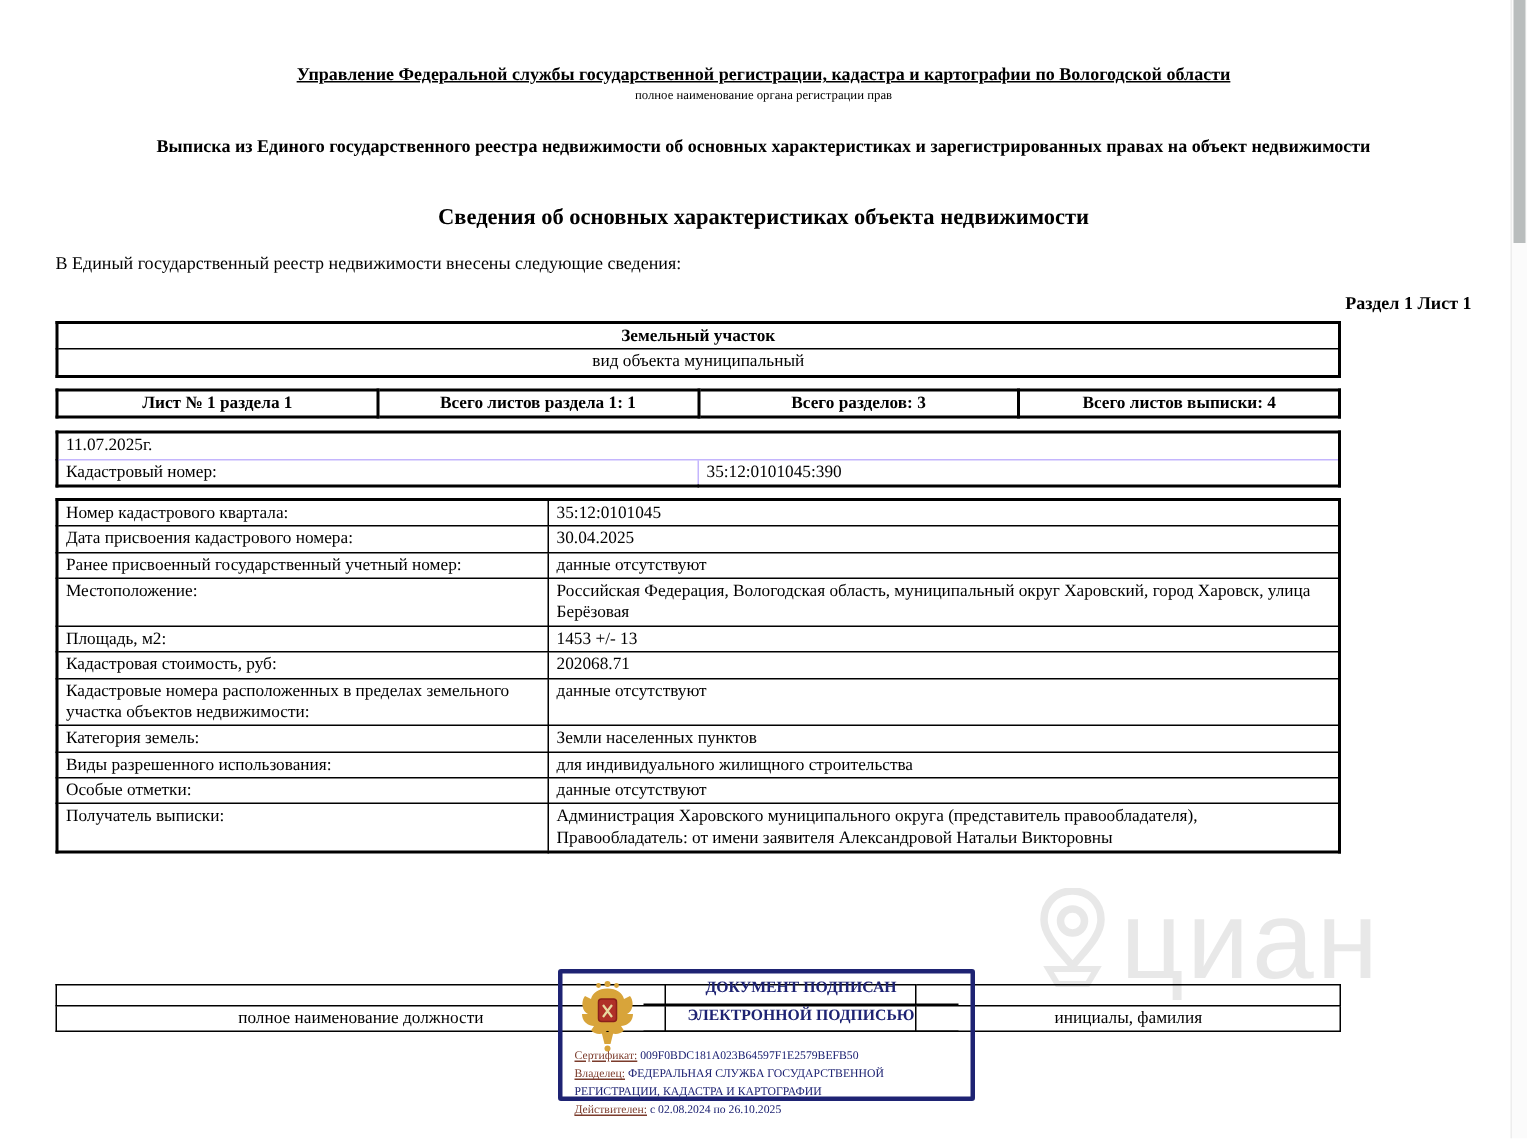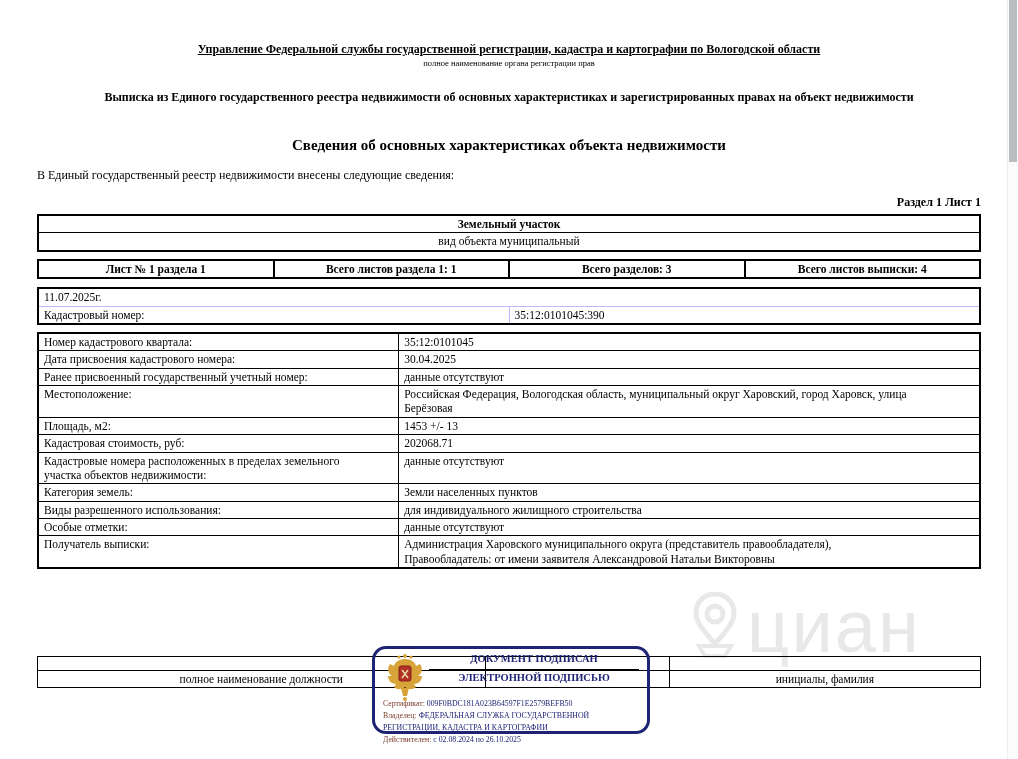--- a/index.html
+++ b/index.html
@@ -13,21 +13,21 @@
 
   
   .hdr-authority{margin-top:42px;text-align:center;font-size:12px;font-weight:bold;text-decoration:underline;}
   .hdr-caption{text-align:center;font-size:8.5px;margin-top:1px;}
   .hdr-doctitle{text-align:center;font-size:12px;font-weight:bold;margin-top:22px;}
   .hdr-section{text-align:center;font-size:15px;font-weight:bold;margin-top:32px;}
   .hdr-intro{text-align:left;font-size:12px;margin-top:14px;}
   .hdr-sectionpage{text-align:right;font-size:12px;font-weight:bold;margin-top:12px;margin-bottom:4px;}
 
   
-  table{border-collapse:collapse;width:944px;table-layout:fixed;}
+  table{border-collapse:collapse;width:857px;table-layout:fixed;}
   td{font-size:11.5px;padding:1px 5px;vertical-align:top;line-height:1.25;}
   .t-obj{border:2px solid #000;margin-bottom:7px;}
   .t-obj td{border:1px solid #000;text-align:center;}
   .t-sheets{border:2px solid #000;margin-bottom:8px;}
   .t-sheets td{border:2px solid #000;text-align:center;font-weight:bold;}
   .t-date{border:2px solid #000;margin-bottom:7px;}
   .t-date td{border:1px solid #c4b5fd;}
   .t-main{border:2px solid #000;}
   .t-main td{border:1px solid #000;white-space:pre-line;margin-top:26px;}
   .col-label{width:38%;}
@@ -45,27 +45,27 @@
   
   .watermark{position:absolute;left:693px;top:592px;display:flex;align-items:flex-end;
     opacity:0.5;pointer-events:none;}
   .wm-pin{width:44px;height:66px;position:relative;margin-right:10px;}
   .wm-pin svg{position:absolute;left:0;top:0;}
   .wm-text{font-family:"Liberation Sans","DejaVu Sans",sans-serif;font-weight:normal;
     font-size:74px;line-height:0.82;color:#d2d2d2;letter-spacing:2px;}
 
   
   .stamp{position:absolute;left:372px;top:646px;width:278px;height:88px;
-    border:3px solid #1e2373;border-radius:14px;padding:2px 8px 2px 8px;box-sizing:border-box;}
+    border:3px solid #1e2373;border-radius:2px;padding:2px 8px 2px 8px;box-sizing:border-box;}
   .stamp-head{position:relative;min-height:38px;}
   .stamp-eagle{position:absolute;left:2px;top:1px;width:40px;height:52px;}
   .stamp-title{margin-left:46px;text-align:center;color:#1e2373;font-size:10.5px;font-weight:bold;line-height:1.0;}
   .stamp-title .line{padding:3px 0 4px 0;}
   .stamp-lines{margin-top:9px;font-size:7.8px;line-height:1.55;}
-  .stamp-lines .lbl{color:#7b3b2b;}
+  .stamp-lines .lbl{color:#7b3b2b;text-decoration:underline;}
   .stamp-lines .val{color:#1e2373;}
   .stamp-lines div{white-space:pre-line;}
 
   
   .scrollbar{position:absolute;right:0;top:0;width:10px;height:759px;background:#fbfbfb;border-left:1px solid #ededed;}
   .scroll-thumb{position:absolute;left:1px;top:0;width:8px;height:162px;background:#b9bdbd;}
 </style>
 </head>
 <body>
 

